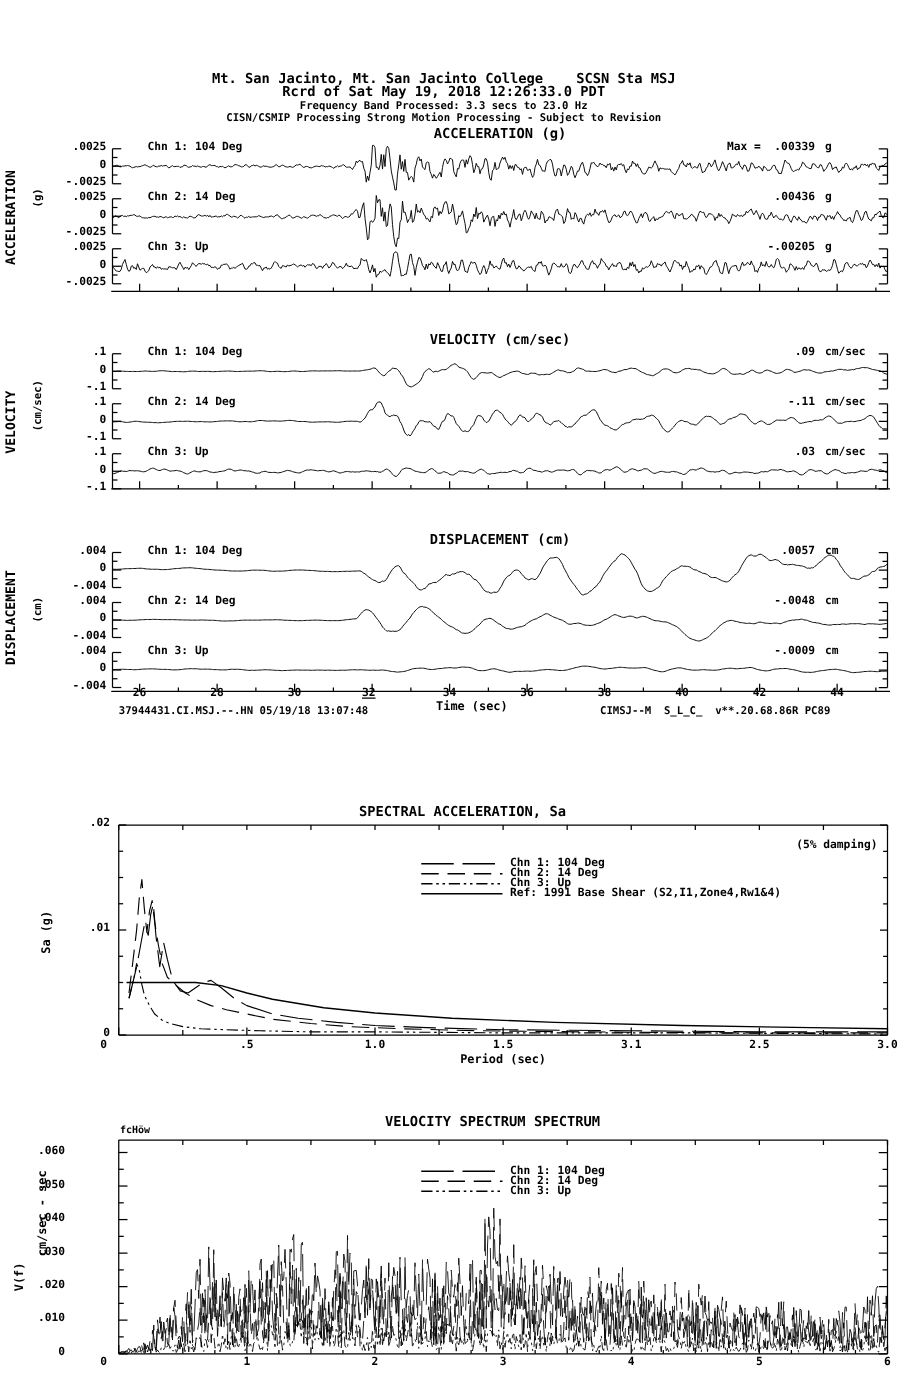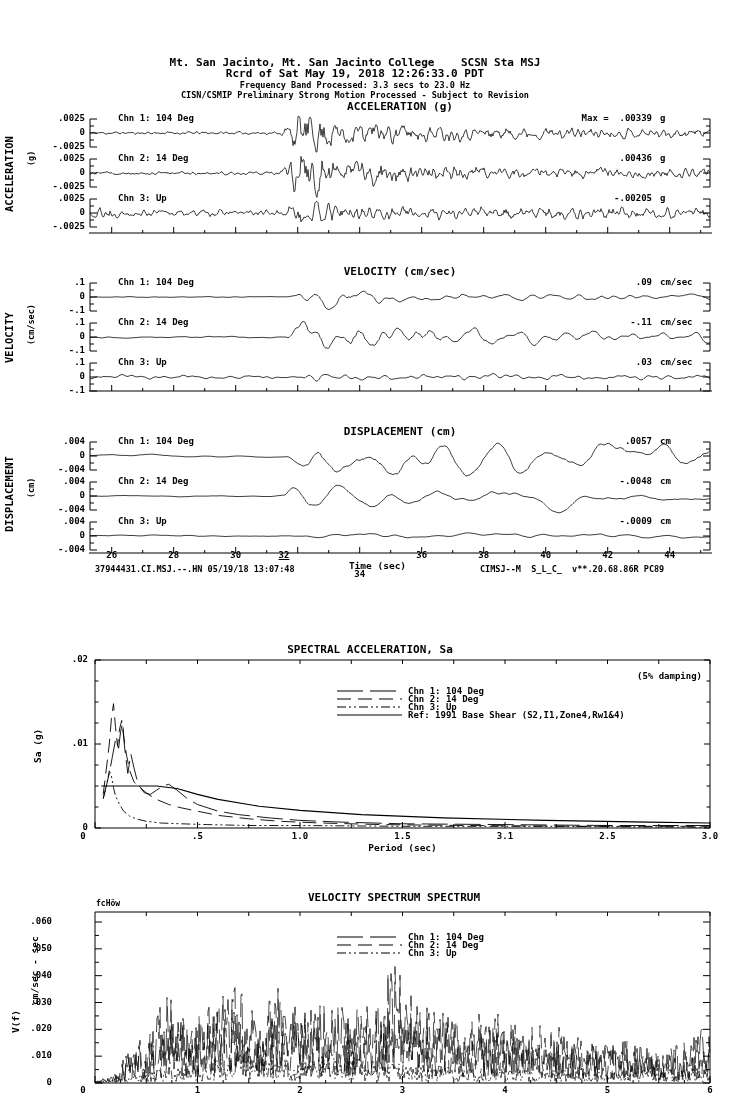--- a/index.html
+++ b/index.html
@@ -349,21 +349,21 @@
       <path d="M95 1082.2 L96 1082.7 L97 1082.4 L98 1082.9 L99 1082.8 L100 1081.9 L101 1082.8 L102 1082.8 L103 1081.3 L104 1082.6 L105 1082.4 L106 1081.0 L107 1080.6 L108 1082.7 L109 1081.7 L110 1082.2 L111 1081.9 L112 1080.8 L113 1080.6 L114 1079.6 L115 1082.1 L116 1082.6 L117 1079.2 L118 1081.4 L119 1080.3 L120 1081.2 L121 1079.3 L122 1079.8 L123 1080.0 L124 1077.9 L125 1081.7 L126 1079.9 L127 1081.6 L128 1082.5 L129 1078.0 L130 1077.6 L131 1079.7 L132 1076.7 L133 1077.6 L134 1077.2 L135 1075.2 L136 1078.8 L137 1077.2 L138 1080.5 L139 1080.7 L140 1075.9 L141 1082.0 L142 1080.0 L143 1078.1 L144 1075.6 L145 1074.8 L146 1080.8 L147 1074.9 L148 1081.4 L149 1072.2 L150 1072.7 L151 1081.5 L152 1071.1 L153 1079.0 L154 1078.0 L155 1081.6 L156 1077.6 L157 1070.2 L158 1072.0 L159 1070.6 L160 1070.2 L161 1074.3 L162 1080.1 L163 1081.3 L164 1071.6 L165 1072.0 L166 1078.0 L167 1072.4 L168 1070.3 L169 1068.8 L170 1067.9 L171 1068.0 L172 1078.6 L173 1077.1 L174 1077.8 L175 1073.6 L176 1081.4 L177 1076.6 L178 1067.4 L179 1075.5 L180 1070.9 L181 1080.1 L182 1079.7 L183 1073.0 L184 1079.6 L185 1069.4 L186 1067.4 L187 1079.1 L188 1077.3 L189 1069.5 L190 1076.7 L191 1077.3 L192 1073.4 L193 1066.7 L194 1065.5 L195 1070.2 L196 1080.6 L197 1075.1 L198 1068.6 L199 1077.6 L200 1073.8 L201 1077.3 L202 1081.2 L203 1074.6 L204 1073.5 L205 1072.7 L206 1068.6 L207 1075.6 L208 1079.5 L209 1078.6 L210 1079.6 L211 1072.9 L212 1072.1 L213 1063.3 L214 1080.5 L215 1065.2 L216 1063.8 L217 1060.5 L218 1067.8 L219 1067.2 L220 1078.8 L221 1059.0 L222 1076.7 L223 1077.1 L224 1068.9 L225 1071.3 L226 1080.1 L227 1076.6 L228 1065.2 L229 1066.6 L230 1069.0 L231 1057.7 L232 1076.4 L233 1077.0 L234 1073.2 L235 1074.3 L236 1057.9 L237 1060.8 L238 1056.8 L239 1059.7 L240 1058.7 L241 1070.3 L242 1056.4 L243 1069.7 L244 1069.9 L245 1069.9 L246 1076.3 L247 1065.3 L248 1057.0 L249 1056.0 L250 1079.2 L251 1059.7 L252 1072.1 L253 1060.6 L254 1069.1 L255 1071.5 L256 1064.9 L257 1069.1 L258 1077.7 L259 1063.5 L260 1064.1 L261 1054.1 L262 1067.3 L263 1062.1 L264 1077.9 L265 1062.3 L266 1060.9 L267 1077.4 L268 1074.7 L269 1061.9 L270 1066.2 L271 1077.7 L272 1060.1 L273 1078.2 L274 1064.2 L275 1063.6 L276 1076.8 L277 1078.2 L278 1078.9 L279 1066.0 L280 1072.4 L281 1057.7 L282 1071.2 L283 1069.3 L284 1076.8 L285 1058.7 L286 1069.8 L287 1059.2 L288 1062.7 L289 1074.9 L290 1080.7 L291 1075.7 L292 1080.5 L293 1076.1 L294 1070.0 L295 1080.5 L296 1073.8 L297 1078.0 L298 1063.8 L299 1078.4 L300 1078.5 L301 1060.8 L302 1076.9 L303 1063.2 L304 1076.9 L305 1062.6 L306 1075.8 L307 1069.4 L308 1064.0 L309 1065.2 L310 1068.4 L311 1065.7 L312 1071.0 L313 1072.8 L314 1060.8 L315 1068.4 L316 1067.5 L317 1072.2 L318 1077.3 L319 1079.3 L320 1064.8 L321 1076.8 L322 1056.3 L323 1072.2 L324 1059.7 L325 1072.9 L326 1067.4 L327 1061.9 L328 1060.2 L329 1060.0 L330 1078.2 L331 1073.8 L332 1071.7 L333 1074.2 L334 1058.0 L335 1078.7 L336 1066.1 L337 1069.2 L338 1075.0 L339 1072.7 L340 1071.1 L341 1065.2 L342 1077.3 L343 1072.6 L344 1074.2 L345 1057.8 L346 1064.3 L347 1073.1 L348 1060.7 L349 1079.8 L350 1078.3 L351 1060.5 L352 1071.2 L353 1079.6 L354 1057.1 L355 1076.5 L356 1066.5 L357 1061.3 L358 1059.2 L359 1060.4 L360 1057.6 L361 1072.0 L362 1075.0 L363 1067.0 L364 1068.5 L365 1080.9 L366 1069.8 L367 1075.8 L368 1070.4 L369 1073.0 L370 1072.5 L371 1075.7 L372 1062.3 L373 1061.2 L374 1072.2 L375 1066.2 L376 1071.8 L377 1069.2 L378 1080.8 L379 1075.5 L380 1066.7 L381 1061.4 L382 1069.1 L383 1067.8 L384 1076.8 L385 1067.1 L386 1071.5 L387 1078.9 L388 1064.0 L389 1081.3 L390 1067.1 L391 1067.0 L392 1064.1 L393 1064.8 L394 1068.3 L395 1066.9 L396 1070.3 L397 1068.3 L398 1076.9 L399 1063.9 L400 1079.1 L401 1073.6 L402 1079.5 L403 1063.8 L404 1077.9 L405 1070.6 L406 1065.9 L407 1073.9 L408 1070.7 L409 1079.1 L410 1068.2 L411 1067.1 L412 1079.8 L413 1069.2 L414 1072.9 L415 1077.4 L416 1067.6 L417 1081.4 L418 1064.0 L419 1078.1 L420 1075.3 L421 1066.1 L422 1081.3 L423 1065.1 L424 1070.5 L425 1072.9 L426 1080.5 L427 1080.2 L428 1065.4 L429 1079.0 L430 1071.1 L431 1070.7 L432 1079.4 L433 1070.3 L434 1068.4 L435 1076.4 L436 1070.4 L437 1081.5 L438 1070.2 L439 1065.9 L440 1076.8 L441 1066.4 L442 1070.8 L443 1075.5 L444 1071.1 L445 1068.1 L446 1075.0 L447 1073.6 L448 1067.2 L449 1072.0 L450 1073.3 L451 1071.5 L452 1070.3 L453 1078.1 L454 1079.3 L455 1079.9 L456 1079.4 L457 1076.9 L458 1081.4 L459 1080.2 L460 1075.6 L461 1077.3 L462 1069.6 L463 1077.1 L464 1069.9 L465 1078.6 L466 1078.0 L467 1079.5 L468 1080.0 L469 1071.9 L470 1068.1 L471 1068.9 L472 1072.4 L473 1069.4 L474 1080.8 L475 1076.1 L476 1080.7 L477 1081.6 L478 1079.5 L479 1077.0 L480 1077.8 L481 1068.4 L482 1079.0 L483 1080.5 L484 1068.6 L485 1072.1 L486 1080.5 L487 1081.3 L488 1081.3 L489 1080.1 L490 1081.6 L491 1076.5 L492 1068.5 L493 1076.3 L494 1068.8 L495 1080.3 L496 1079.6 L497 1068.7 L498 1076.2 L499 1074.5 L500 1072.1 L501 1079.2 L502 1068.6 L503 1075.2 L504 1068.2 L505 1076.0 L506 1081.3 L507 1081.6 L508 1075.3 L509 1071.5 L510 1071.1 L511 1072.2 L512 1072.7 L513 1080.9 L514 1076.6 L515 1079.3 L516 1080.3 L517 1069.0 L518 1069.3 L519 1074.8 L520 1070.0 L521 1080.9 L522 1077.6 L523 1070.6 L524 1069.5 L525 1073.9 L526 1074.4 L527 1069.8 L528 1073.6 L529 1081.5 L530 1070.8 L531 1071.7 L532 1073.9 L533 1080.5 L534 1078.7 L535 1081.3 L536 1078.3 L537 1081.0 L538 1080.7 L539 1078.6 L540 1076.6 L541 1074.7 L542 1077.9 L543 1069.3 L544 1072.0 L545 1078.9 L546 1073.4 L547 1074.6 L548 1072.7 L549 1079.0 L550 1079.2 L551 1081.5 L552 1070.0 L553 1075.0 L554 1070.6 L555 1080.8 L556 1075.0 L557 1081.7 L558 1072.9 L559 1073.9 L560 1073.6 L561 1081.8 L562 1073.1 L563 1070.2 L564 1075.5 L565 1070.1 L566 1081.3 L567 1072.7 L568 1075.1 L569 1072.6 L570 1077.4 L571 1072.9 L572 1076.0 L573 1075.0 L574 1074.4 L575 1081.5 L576 1070.1 L577 1077.7 L578 1070.3 L579 1071.5 L580 1077.3 L581 1081.6 L582 1078.9 L583 1072.7 L584 1081.5 L585 1078.6 L586 1080.3 L587 1079.7 L588 1081.4 L589 1077.7 L590 1079.6 L591 1081.2 L592 1079.8 L593 1077.6 L594 1074.5 L595 1074.7 L596 1073.0 L597 1081.9 L598 1080.1 L599 1072.0 L600 1073.5 L601 1079.9 L602 1072.6 L603 1080.2 L604 1081.4 L605 1078.4 L606 1074.7 L607 1081.7 L608 1082.0 L609 1076.5 L610 1076.1 L611 1079.4 L612 1073.1 L613 1080.5 L614 1074.5 L615 1073.2 L616 1072.6 L617 1077.2 L618 1078.5 L619 1077.7 L620 1073.9 L621 1080.9 L622 1071.3 L623 1074.3 L624 1079.0 L625 1081.6 L626 1075.2 L627 1071.0 L628 1080.0 L629 1074.8 L630 1080.8 L631 1070.7 L632 1071.9 L633 1076.2 L634 1076.3 L635 1071.1 L636 1074.7 L637 1072.3 L638 1077.3 L639 1081.9 L640 1077.0 L641 1073.1 L642 1070.4 L643 1078.0 L644 1072.5 L645 1073.6 L646 1074.2 L647 1072.0 L648 1077.8 L649 1070.1 L650 1073.3 L651 1070.8 L652 1079.7 L653 1079.8 L654 1075.1 L655 1072.6 L656 1080.9 L657 1072.4 L658 1074.7 L659 1075.0 L660 1079.6 L661 1071.1 L662 1075.9 L663 1071.2 L664 1080.9 L665 1071.8 L666 1081.4 L667 1079.2 L668 1075.8 L669 1069.1 L670 1073.2 L671 1069.3 L672 1078.2 L673 1073.1 L674 1081.6 L675 1075.2 L676 1079.1 L677 1076.6 L678 1081.7 L679 1074.6 L680 1075.7 L681 1077.7 L682 1069.3 L683 1080.1 L684 1068.7 L685 1073.1 L686 1079.5 L687 1078.3 L688 1081.6 L689 1071.3 L690 1080.6 L691 1077.3 L692 1068.6 L693 1073.4 L694 1071.1 L695 1080.0 L696 1081.7 L697 1072.5 L698 1079.9 L699 1070.8 L700 1078.5 L701 1076.5 L702 1081.1 L703 1081.7 L704 1069.9 L705 1073.8 L706 1071.2 L707 1076.0 L708 1080.5 L709 1077.6 L710 1080.5 " fill="none" stroke="#000" stroke-width="0.7" stroke-dasharray="9,3,2,3,2,3" stroke-linejoin="round"></path>
       <path d="M337 937 L402 937" fill="none" stroke="#000" stroke-width="1.1" stroke-dasharray="26,7" stroke-linejoin="round"></path>
       <path d="M337 945 L402 945" fill="none" stroke="#000" stroke-width="1.1" stroke-dasharray="14,7" stroke-linejoin="round"></path>
       <path d="M337 953 L402 953" fill="none" stroke="#000" stroke-width="1.1" stroke-dasharray="9,3,2,3,2,3" stroke-linejoin="round"></path>
     </svg>
 
   <div id="hdr">
     <div class="h-big">Mt. San Jacinto, Mt. San Jacinto College    SCSN Sta MSJ</div>
     <div class="h-big">Rcrd of Sat May 19, 2018 12:26:33.0 PDT</div>
     <div class="h-sm">Frequency Band Processed: 3.3 secs to 23.0 Hz</div>
-    <div class="h-sm">CISN/CSMIP Preliminary Strong Motion Processed - Subject to Revision</div>
+    <div class="h-sm">CISN/CSMIP Processing Strong Motion Processing - Subject to Revision</div>
   </div>
 
   <div class="ptitle" id="t-acc">ACCELERATION (g)</div>
   <div class="ptitle" id="t-vel">VELOCITY (cm/sec)</div>
   <div class="ptitle" id="t-sp">SPECTRAL ACCELERATION, Sa</div>
   <div class="ptitle" id="t-dis">DISPLACEMENT (cm)</div>
   <div class="ptitle" id="t-fr">VELOCITY SPECTRUM SPECTRUM</div>
 
   <div class="rot" id="sl-acc">ACCELERATION</div>
   <div class="rot" id="su-acc">(g)</div>
@@ -414,22 +414,22 @@
     <div class="lbl" style="left: 660px; top: 318px;">cm/sec</div>
     <div class="lbl" style="right: 654px; top: 358px;">.1</div>
     <div class="lbl" style="right: 654px; top: 372px;">0</div>
     <div class="lbl" style="right: 654px; top: 386px;">-.1</div>
     <div class="lbl" style="left: 118px; top: 358px;">Chn 3: Up</div>
     <div class="lbl" style="right: 87px; top: 358px;">.03</div>
     <div class="lbl" style="left: 660px; top: 358px;">cm/sec</div>
     <div class="lbl" style="left: 111.7px; top: 551px; transform: translateX(-50%);">26</div>
     <div class="lbl" style="left: 173.7px; top: 551px; transform: translateX(-50%);">28</div>
     <div class="lbl" style="left: 235.7px; top: 551px; transform: translateX(-50%);">30</div>
-    <div class="lbl" style="left: 284px; top: 551px; transform: translateX(-50%); text-decoration: underline;">32</div>
-    <div class="lbl" style="left: 359.7px; top: 551px; transform: translateX(-50%); margin-top: 19px;">34</div>
+    <div class="lbl" style="left: 295px; top: 551px; transform: translateX(-50%); text-decoration: underline;">32</div>
+    <div class="lbl" style="left: 359.7px; top: 551px; transform: translateX(-50%);">34</div>
     <div class="lbl" style="left: 421.7px; top: 551px; transform: translateX(-50%);">36</div>
     <div class="lbl" style="left: 483.7px; top: 551px; transform: translateX(-50%);">38</div>
     <div class="lbl" style="left: 545.7px; top: 551px; transform: translateX(-50%);">40</div>
     <div class="lbl" style="left: 607.7px; top: 551px; transform: translateX(-50%);">42</div>
     <div class="lbl" style="left: 669.7px; top: 551px; transform: translateX(-50%);">44</div>
     <div class="lbl" style="right: 654px; top: 437px;">.004</div>
     <div class="lbl" style="right: 654px; top: 451px;">0</div>
     <div class="lbl" style="right: 654px; top: 465px;">-.004</div>
     <div class="lbl" style="left: 118px; top: 437px;">Chn 1: 104 Deg</div>
     <div class="lbl" style="right: 87px; top: 437px;">.0057</div>

